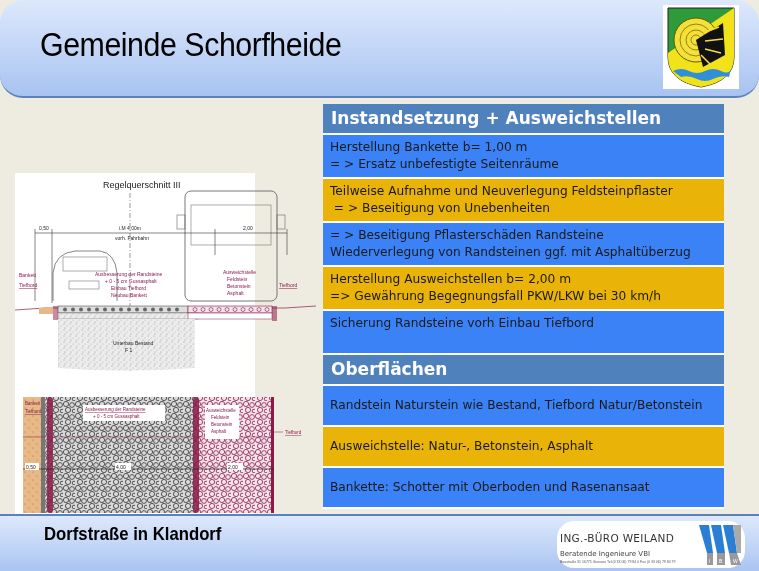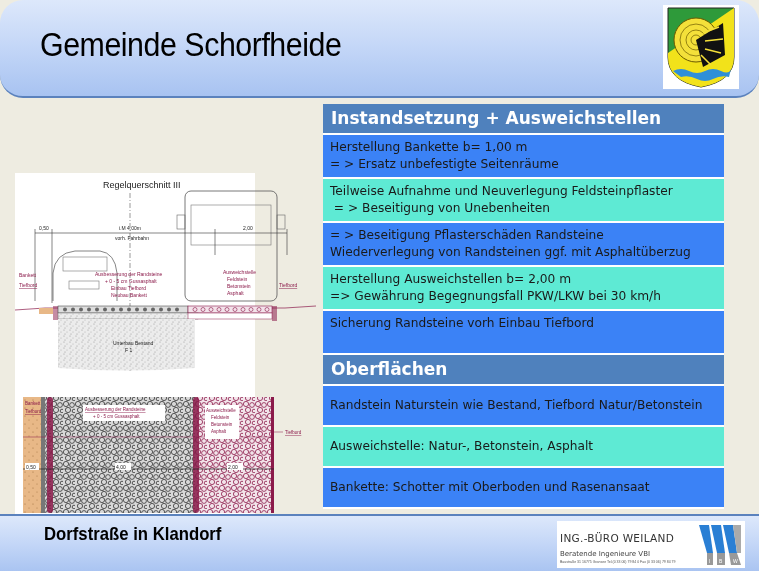--- a/index.html
+++ b/index.html
@@ -6,27 +6,27 @@
   body{width:759px;height:571px;position:relative;overflow:hidden;background:#eeece1;font-family:"Liberation Sans",sans-serif;}
   .header{position:absolute;left:0;top:0;width:759px;height:96px;background:linear-gradient(180deg,#dde8fb 0%,#c3d6f7 50%,#a8c3f1 100%);border-bottom:2px solid #5b82bd;border-radius:23px;}
   .title{position:absolute;left:40px;top:26px;font-size:33px;color:#000;letter-spacing:-0.5px;transform:scaleX(0.92);transform-origin:left;}
   .crest{position:absolute;left:663px;top:5px;width:76px;height:84px;background:#fff;}
   .main{position:absolute;left:0;top:98px;width:759px;height:416px;background:#eeece1;}
   .drawing{position:absolute;left:15px;top:35px;width:240px;height:356px;background:#fff;margin-top:40px;}
   .table{position:absolute;left:323px;top:6px;width:401px;}
   .sec-head{background:#4f81bd;color:#ffffff;font-weight:bold;font-size:17px;height:29px;line-height:29px;padding-left:8px;border-bottom:2px solid #fff;font-family:"DejaVu Sans",sans-serif;}
   .row{font-size:12.2px;color:#1a1a1a;padding:4px 6px 3px 7px;border-bottom:2px solid #fff;line-height:17px;font-family:"DejaVu Sans",sans-serif;}
   .row.odd{background:#3b82f6;}
-  .row.even{background:#5eead4;}
+  .row.even{background:#eab308;}
   .row.two{height:35px;}
   .row.one{height:34px;line-height:34px;padding-top:2px;padding-bottom:3px;}
   .row div{white-space:nowrap;}
   .footer{position:absolute;left:0;top:514px;width:759px;height:57px;background:linear-gradient(180deg,#dde8fb 0%,#c3d6f7 50%,#a8c3f1 100%);border-top:2px solid #5b82bd;}
   .subtitle{position:absolute;left:44px;top:7px;font-size:19px;font-weight:bold;color:#000;transform:scaleX(0.88);transform-origin:left;}
-  .logo{position:absolute;left:557px;top:5px;width:188px;height:47px;background:#fff;}
+  .logo{position:absolute;left:557px;top:5px;width:188px;height:47px;background:#fff;border-radius:17px;}
   .logo-name{position:absolute;left:3px;top:11px;font-size:10.5px;color:#333;letter-spacing:0.3px;font-family:"DejaVu Sans",sans-serif;}
   .logo-sub{position:absolute;left:3px;top:29px;font-size:7px;color:#444;font-family:"DejaVu Sans",sans-serif;}
   .logo-addr{position:absolute;left:3px;top:39px;font-size:3.5px;color:#555;white-space:nowrap;}
   .logo-mark{position:absolute;left:140px;top:2px;width:46px;height:43px;}
 </style>
 </head>
 <body>
 
 <div class="header">
   <div class="title">Gemeinde Schorfheide</div>

